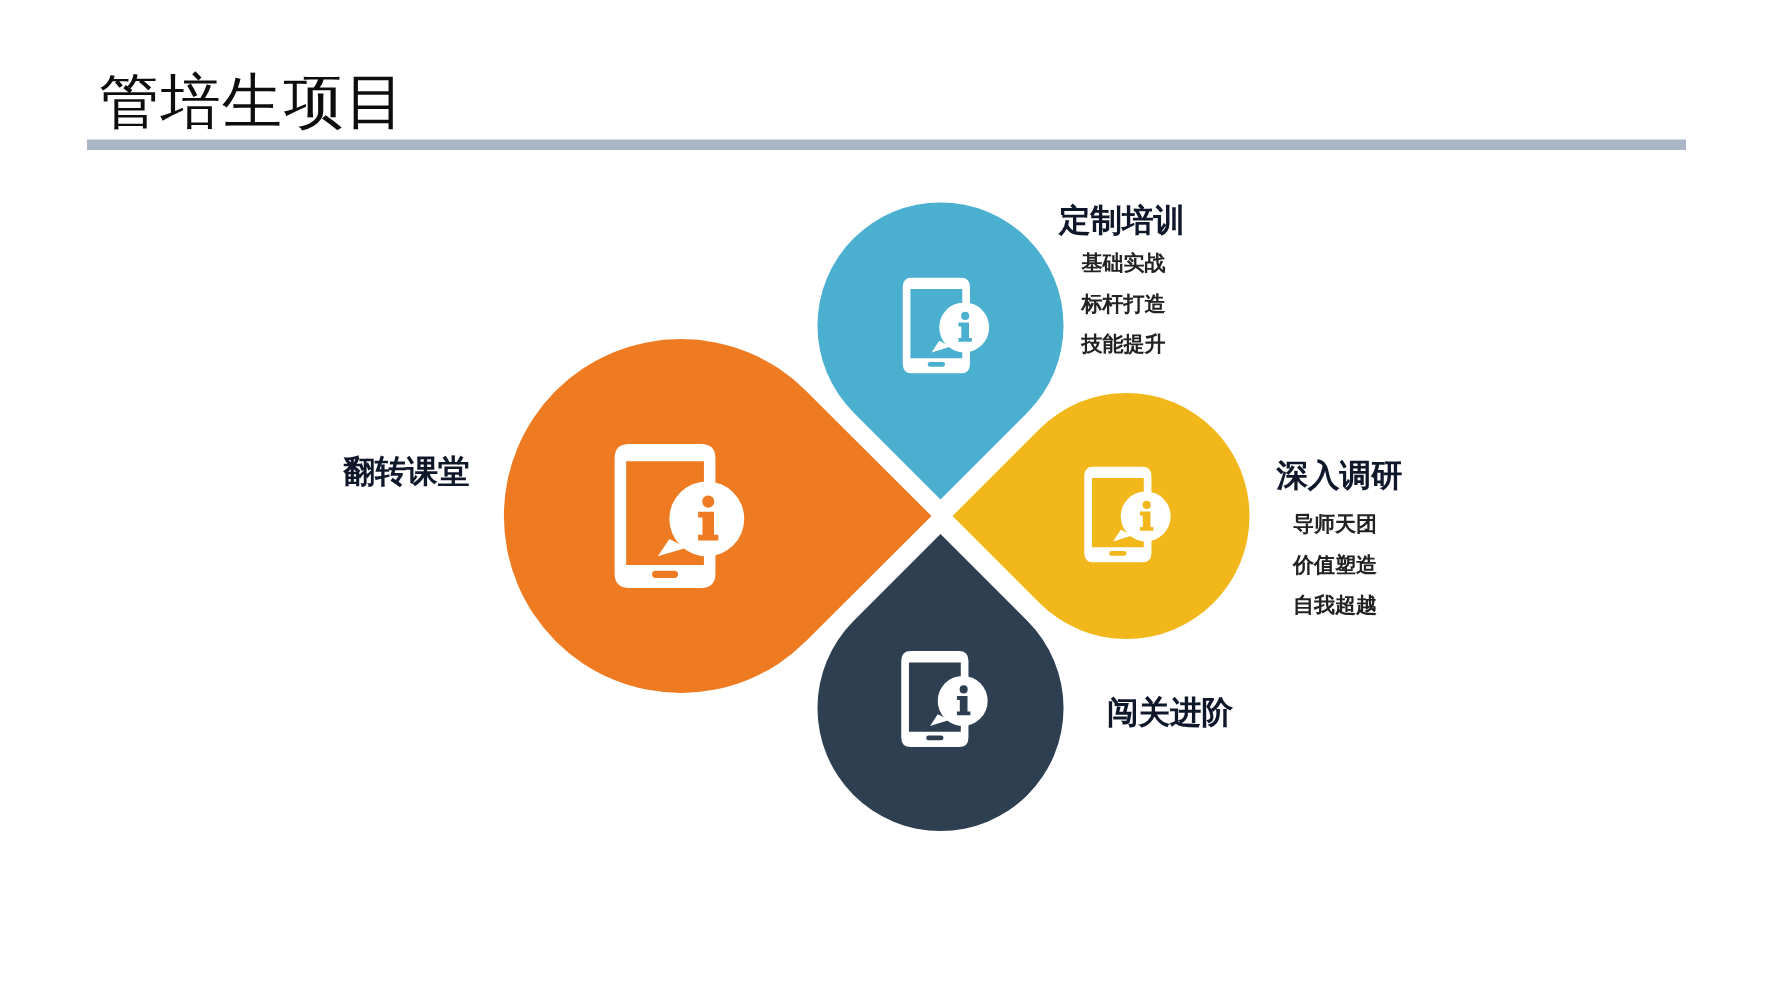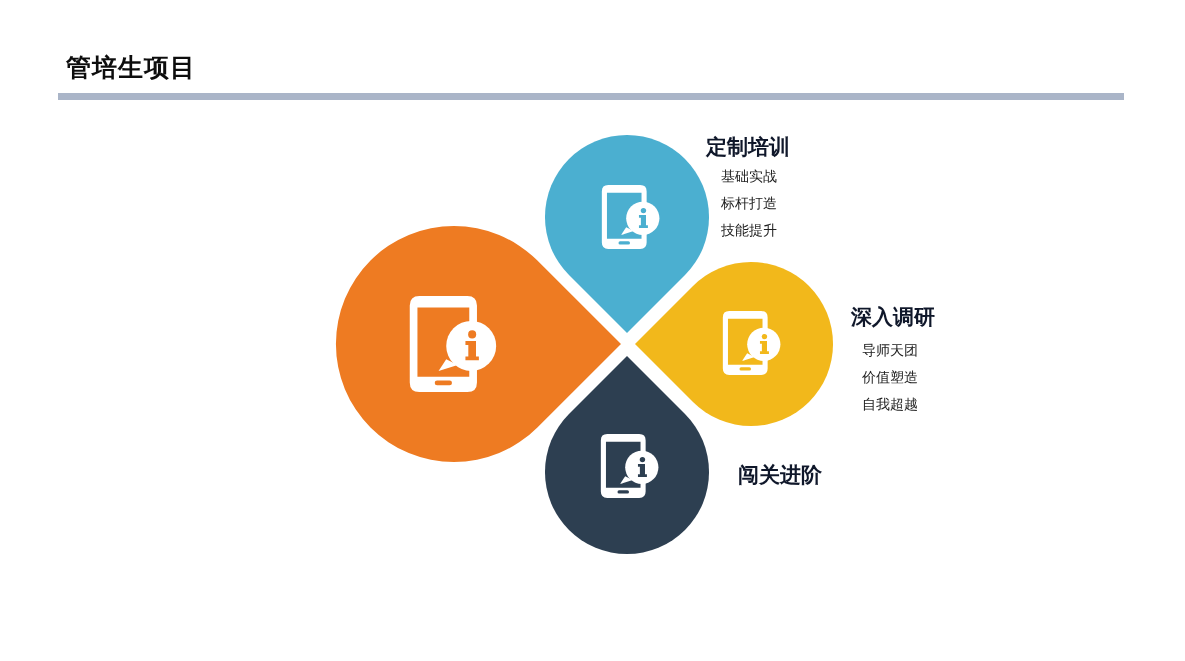--- a/index.html
+++ b/index.html
@@ -4,34 +4,34 @@
   <style>
     html, body { margin: 0; padding: 0; }
     body {
       width: 1185px; height: 661px; position: relative; overflow: hidden;
       background: #ffffff;
       font-family: "DejaVu Sans", "Liberation Sans", sans-serif;
       color: #000;
     }
     .title {
       position: absolute; left: 66px; top: 46px;
-      font-size: 25px; font-weight: bold; letter-spacing: 1px;
+      font-size: 40px; font-weight: normal; letter-spacing: 1px;
       line-height: 44px; color: #0d0d0d;
     }
     .rule {
       position: absolute; left: 58px; top: 93px; width: 1066px; height: 7px;
       background: #aab5c8;
     }
     svg.diagram { position: absolute; left: 0; top: 0; }
     .label-group { position: absolute; }
     .label-title {
       font-size: 21px; font-weight: bold; line-height: 28px; color: #0f172a;
       white-space: nowrap;
     }
-    .label-items { margin-top: 6px; }
+    .label-items { margin-top: 6px; font-weight: bold; }
     .label-item {
       font-size: 14px; line-height: 27px; color: #222; white-space: nowrap;
     }
     .align-right { text-align: right; }
   </style>
 </head>
 <body>
 
 <div class="title">管培生项目</div>
 <div class="rule"></div>
@@ -76,20 +76,21 @@
 
   <g>
     <path fill="#2d3f51" d="M 627 356 L 685 414 A 82 82 0 1 1 569 414 Z"></path>
     <g style="color:#2d3f51">
       <use href="#mobile-info" x="597" y="434" width="64" height="64"></use>
     </g>
   </g>
 </svg>
 
 <div class="label-group align-right" style="left:200px; top:300px; width:113px;">
+  <div class="label-title">翻转课堂</div>
 </div>
 
 <div class="label-group" style="left:706px; top:133px;">
   <div class="label-title">定制培训</div>
   <div class="label-items" style="margin-left:15px; margin-top:2px;">
     <div class="label-item">基础实战</div>
     <div class="label-item">标杆打造</div>
     <div class="label-item">技能提升</div>
   </div>
 </div>

